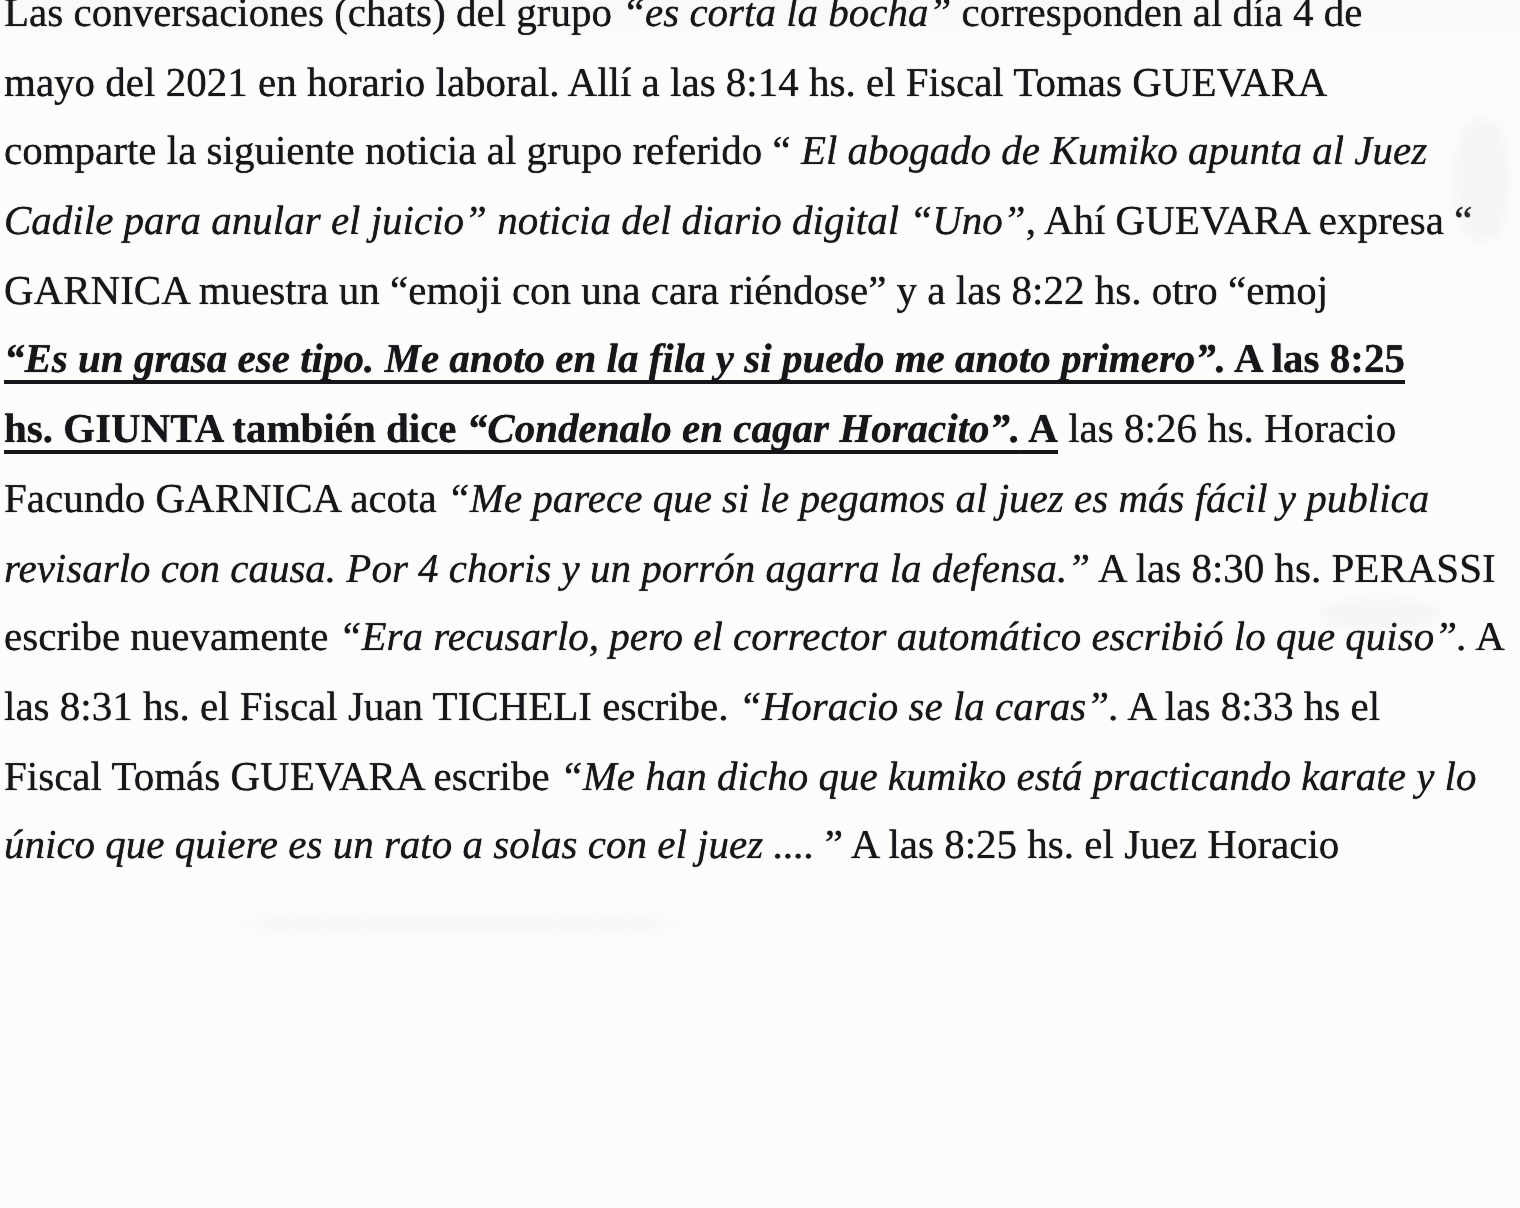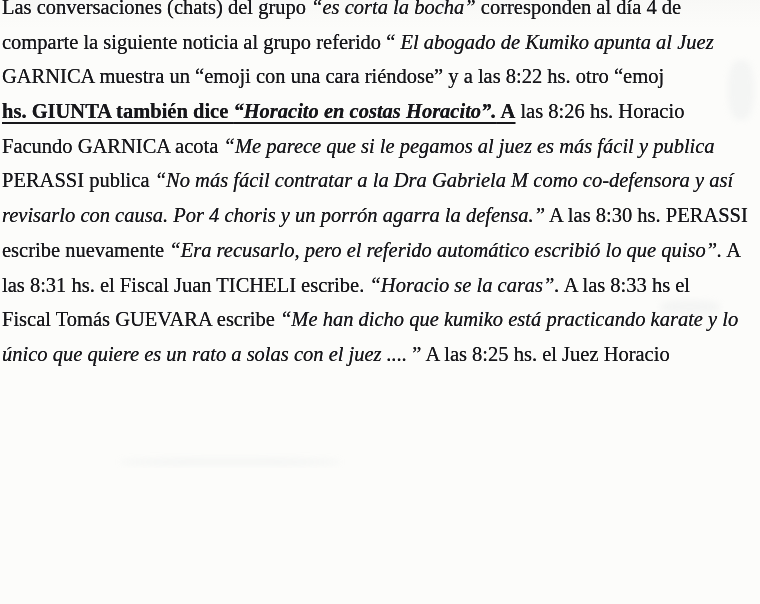--- a/index.html
+++ b/index.html
@@ -65,27 +65,29 @@
   .smudge-1 { right: 6px; top: 60px; width: 26px; height: 60px; }
   .smudge-2 { right: 40px; top: 300px; width: 60px; height: 14px; }
   .smudge-3 { left: 120px; bottom: 2px; width: 220px; height: 8px; background: rgba(190,195,205,0.10); }
 </style>
 </head>
 <body>
 
 <div class="page">
   <div class="lines" id="lines">
       <div class="text-line"><span class="seg seg-r">Las conversaciones (chats) del grupo </span><span class="seg seg-i">“es corta la bocha”</span><span class="seg seg-r"> corresponden al día 4 de</span></div>
+      <div class="text-line"><span class="seg seg-r">mayo del 2021 en horario laboral. Allí a las 8:14 hs. el Fiscal Tomas GUEVARA</span></div>
       <div class="text-line"><span class="seg seg-r">comparte la siguiente noticia al grupo referido “ </span><span class="seg seg-i">El abogado de Kumiko apunta al Juez</span></div>
+      <div class="text-line"><span class="seg seg-i">Cadile para anular el juicio” noticia del diario digital “Uno”</span><span class="seg seg-r">, Ahí GUEVARA expresa “</span></div>
       <div class="text-line"><span class="seg seg-r">GARNICA muestra un “emoji con una cara riéndose” y a las 8:22 hs. otro “emoj</span></div>
-      <div class="text-line"><span class="seg seg-bu">hs. GIUNTA también dice </span><span class="seg seg-biu">“Horacito en costas Horacito”.</span><span class="seg seg-bu"> A</span><span class="seg seg-r"> las 8:26 hs. Horacio</span></div>
+      <div class="text-line"><span class="seg seg-biu">“Es un grasa ese tipo. Me anoto en la fila y si puedo me anoto primero”.</span><span class="seg seg-bu"> A las 8:25</span></div>
+      <div class="text-line"><span class="seg seg-bu">hs. GIUNTA también dice </span><span class="seg seg-biu">“Condenalo en cagar Horacito”.</span><span class="seg seg-bu"> A</span><span class="seg seg-r"> las 8:26 hs. Horacio</span></div>
       <div class="text-line"><span class="seg seg-r">Facundo GARNICA acota </span><span class="seg seg-i">“Me parece que si le pegamos al juez es más fácil y publica</span></div>
-      <div class="text-line"><span class="seg seg-r">PERASSI publica </span><span class="seg seg-i">“No más fácil contratar a la Dra Gabriela M como co-defensora y así</span></div>
       <div class="text-line"><span class="seg seg-i">revisarlo con causa. Por 4 choris y un porrón agarra la defensa.”</span><span class="seg seg-r"> A las 8:30 hs. PERASSI</span></div>
-      <div class="text-line"><span class="seg seg-r">escribe nuevamente </span><span class="seg seg-i">“Era recusarlo, pero el referido automático escribió lo que quiso”.</span><span class="seg seg-r"> A</span></div>
+      <div class="text-line"><span class="seg seg-r">escribe nuevamente </span><span class="seg seg-i">“Era recusarlo, pero el corrector automático escribió lo que quiso”.</span><span class="seg seg-r"> A</span></div>
       <div class="text-line"><span class="seg seg-r">las 8:31 hs. el Fiscal Juan TICHELI escribe. </span><span class="seg seg-i">“Horacio se la caras”.</span><span class="seg seg-r"> A las 8:33 hs el</span></div>
       <div class="text-line"><span class="seg seg-r">Fiscal Tomás GUEVARA escribe </span><span class="seg seg-i">“Me han dicho que kumiko está practicando karate y lo</span></div>
       <div class="text-line"><span class="seg seg-i">único que quiere es un rato a solas con el juez ....</span><span class="seg seg-r"> ” A las 8:25 hs. el Juez Horacio</span></div>
     </div>
   <div class="smudge smudge-1"></div>
   <div class="smudge smudge-2"></div>
   <div class="smudge smudge-3"></div>
 </div>
 
 </body></html>

